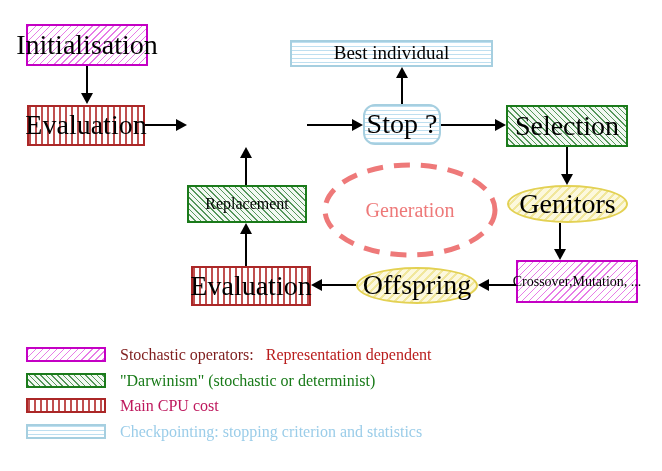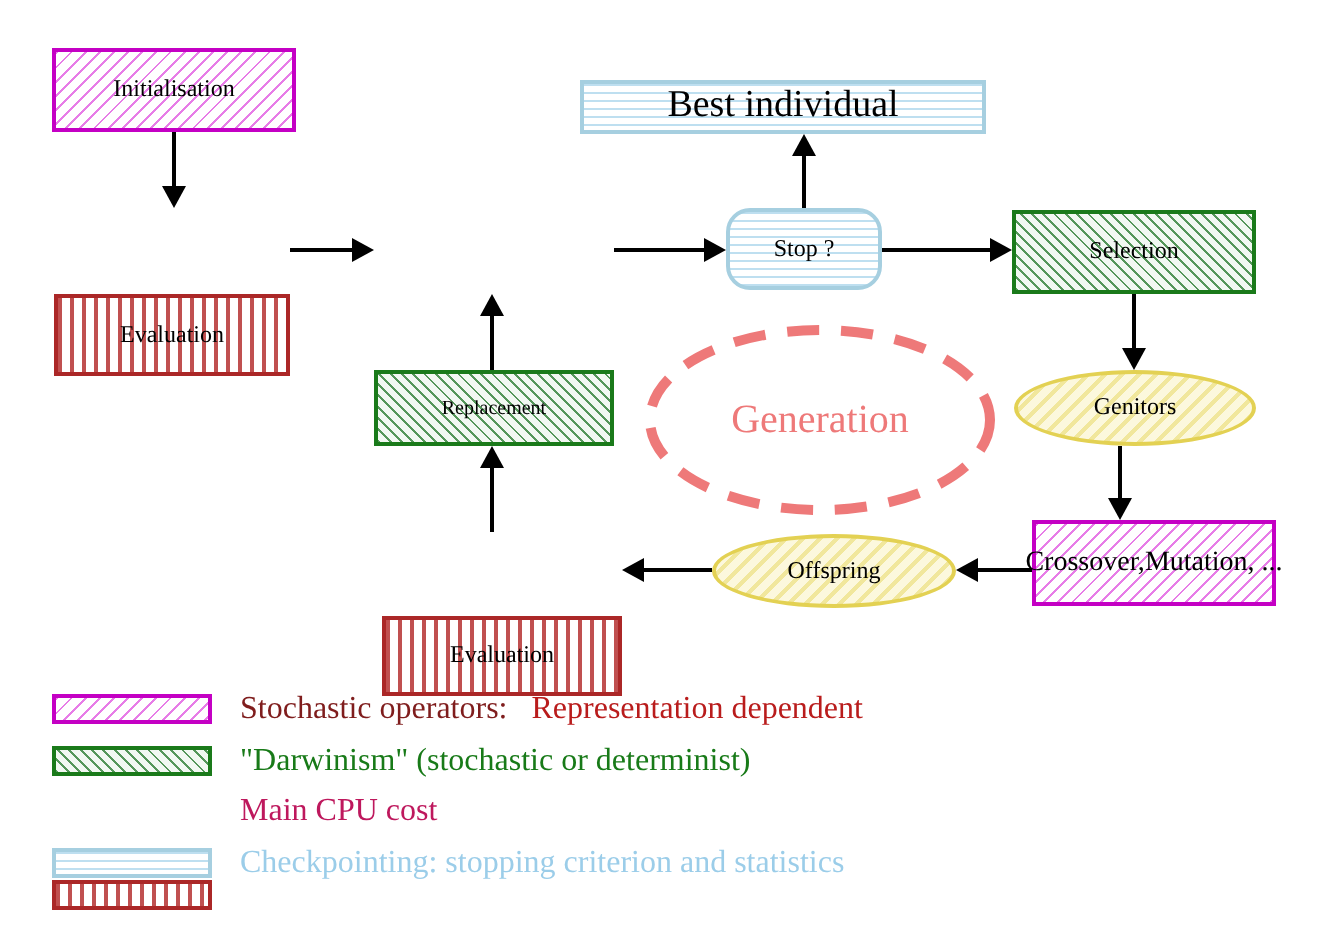--- a/index.html
+++ b/index.html
@@ -15,31 +15,30 @@
     border:2px solid #c400c4;
     background:repeating-linear-gradient(135deg,#e77de7 0,#e77de7 1px,#ffffff 1px,#ffffff 5px);
   }
   .hatch-green{
     border:2px solid #1a7a1a;
     background:repeating-linear-gradient(45deg,#55965a 0,#55965a 1px,#f2f8f2 1px,#f2f8f2 4px);
   }
   .stripes-red{
     border:2px solid #ab2727;
     background:repeating-linear-gradient(90deg,#c05050 0,#c05050 2px,#ffffff 2px,#ffffff 6px);
-    margin-top:42px;
   }
   .stripes-cyan{
     border:2px solid #a6cfe0;
     background:repeating-linear-gradient(180deg,#bedff0 0,#bedff0 1px,#ffffff 1px,#ffffff 4px);
   }
   .ellipse-yellow{
     border:2px solid #e3d153;border-radius:50%;
     background:repeating-linear-gradient(135deg,#f1e79c 0,#f1e79c 2px,#fcf8dd 2px,#fcf8dd 6px);
   }
-  .fs20{font-size:12px;} .fs19{font-size:19px;} .fs15{font-size:10px;} .fs14{font-size:14px;}
+  .fs20{font-size:28px;} .fs19{font-size:19px;} .fs15{font-size:16px;} .fs14{font-size:14px;}
   .line{position:absolute;background:#000;}
   .ah{position:absolute;width:0;height:0;}
   .ah-down{border-left:6px solid transparent;border-right:6px solid transparent;border-top:11px solid #000;}
   .ah-up{border-left:6px solid transparent;border-right:6px solid transparent;border-bottom:11px solid #000;}
   .ah-right{border-top:6px solid transparent;border-bottom:6px solid transparent;border-left:11px solid #000;}
   .ah-left{border-top:6px solid transparent;border-bottom:6px solid transparent;border-right:11px solid #000;}
   #generation-label{
     position:absolute;left:325px;top:199px;width:170px;text-align:center;
     color:#ee7979;font-size:20px;
   }

